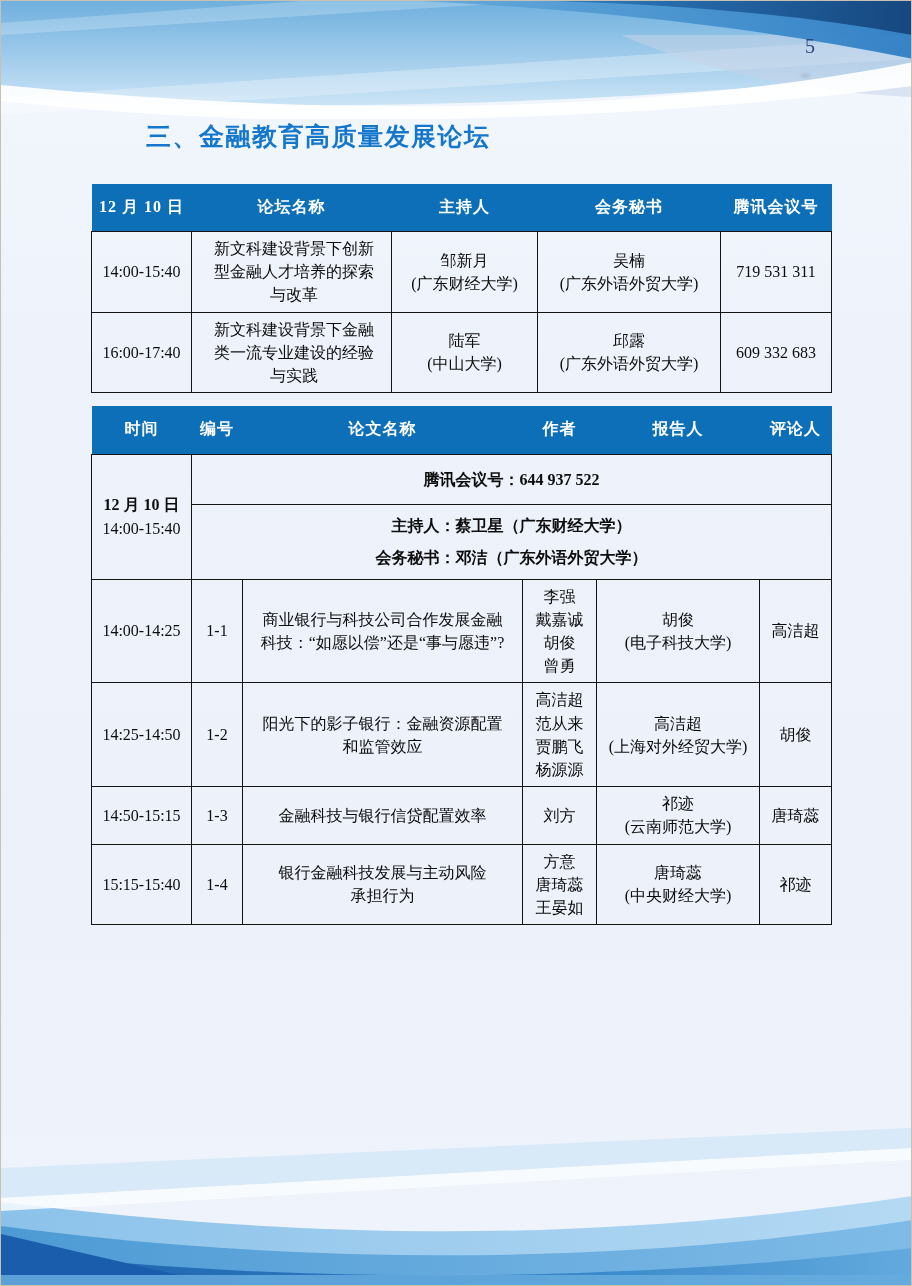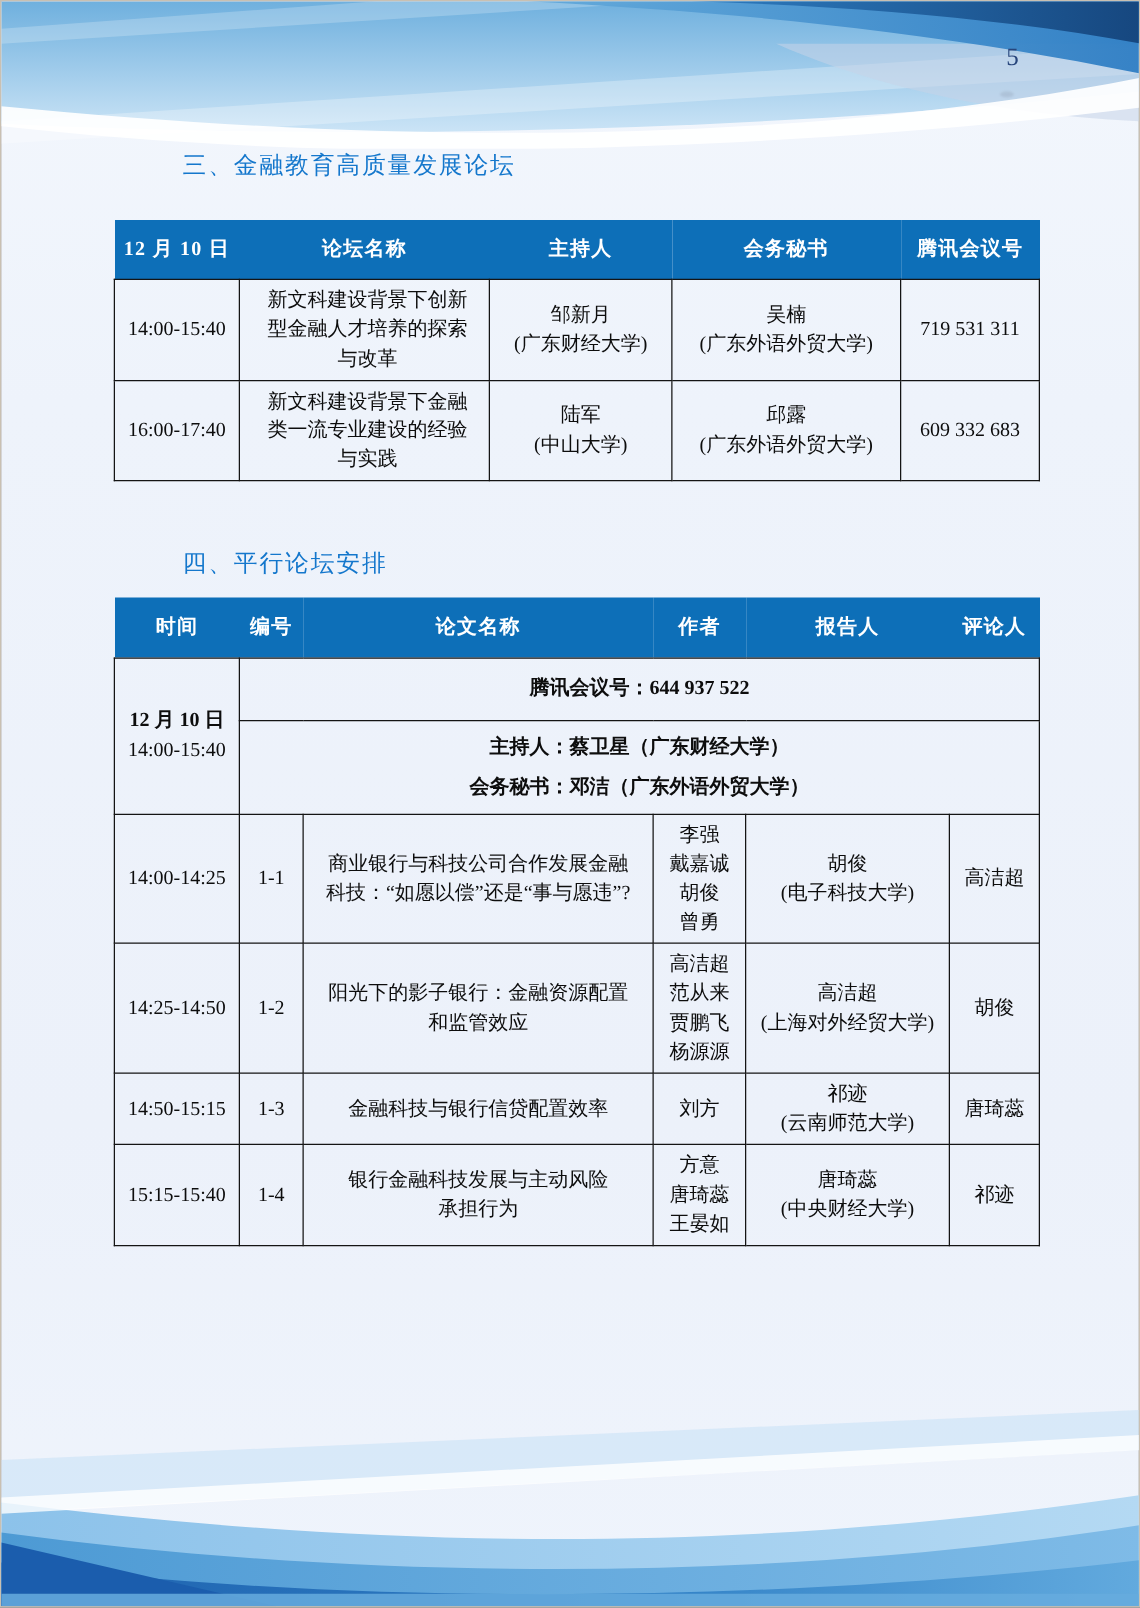--- a/index.html
+++ b/index.html
@@ -23,21 +23,21 @@
   }
   .smudge {
     position:absolute; top:72px; right:100px;
     width:11px; height:5px; background:#8e9cb0; opacity:.3;
     border-radius:50%; filter:blur(1px);
   }
 
   .content { position:absolute; left:90px; top:0; width:742px; }
 
   .section-heading {
-    color:#1477cc; font-size:19px; font-weight:normal;
+    color:#1477cc; font-size:25px; font-weight:bold;
     letter-spacing:1.5px; line-height:1.3;
   }
   .heading-3 { margin:120px 0 0 55px; }
   .heading-4 { margin:55px 0 0 55px; }
   .subforum-title {
     margin-top:27px; text-align:center;
     color:#1477cc; font-size:19px; font-weight:bold; letter-spacing:1px;
   }
 
   table { border-collapse:collapse; width:740px; table-layout:fixed; }
@@ -150,21 +150,20 @@
           </td>
           <td>
             <span class="line">邱露</span>
             <span class="line">(广东外语外贸大学)</span>
           </td>
           <td>609 332 683</td>
         </tr>
       </tbody>
     </table>
 
-    <h2 class="section-heading heading-4">四、平行论坛安排</h2>
 
 
     <table class="tbl-2">
       <colgroup>
         <col style="width:100px">
           <col style="width:51px">
           <col style="width:280px">
           <col style="width:74px">
           <col style="width:163px">
           <col style="width:72px">

